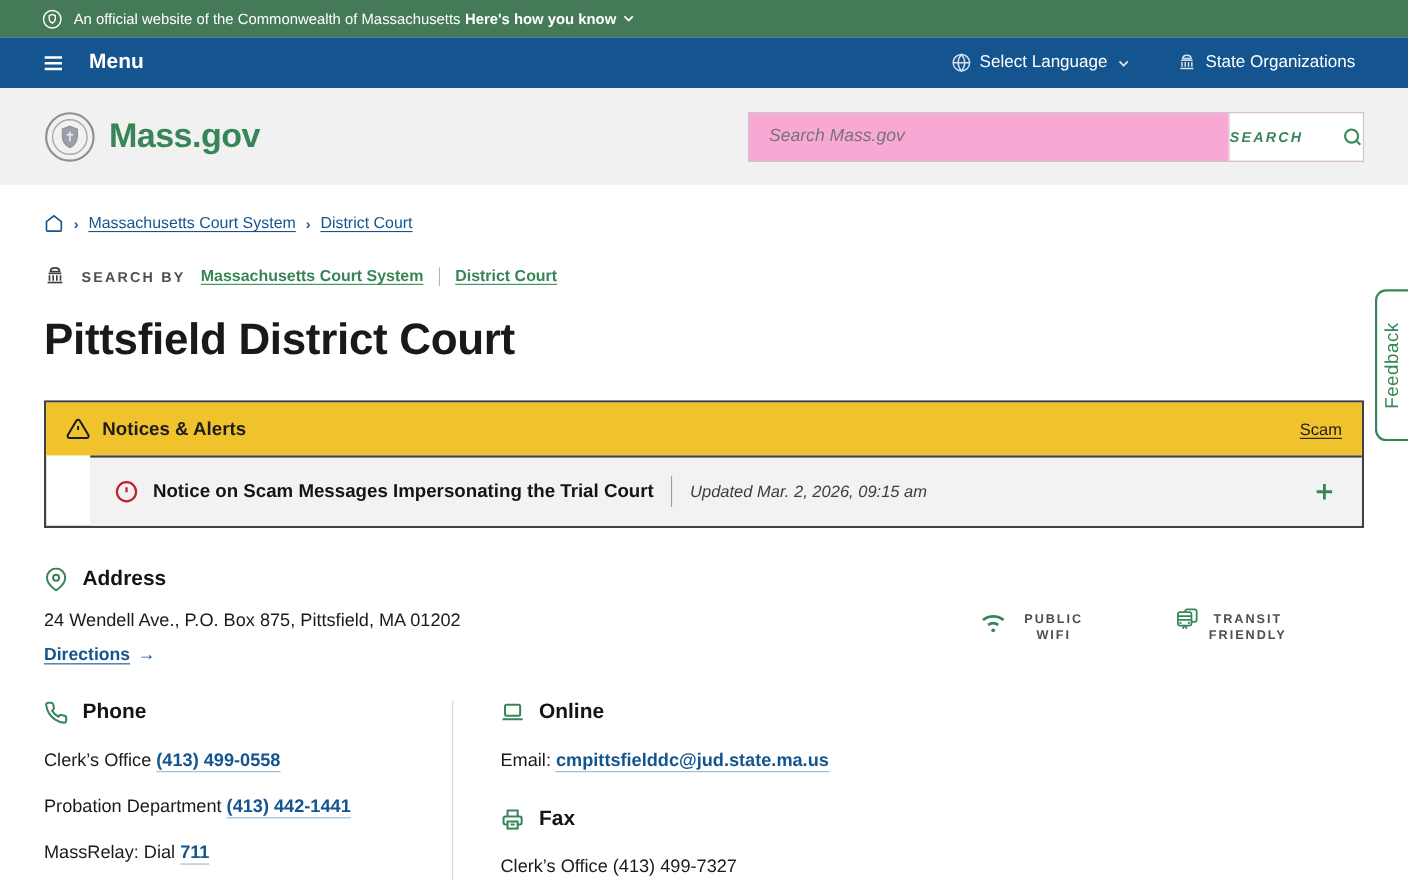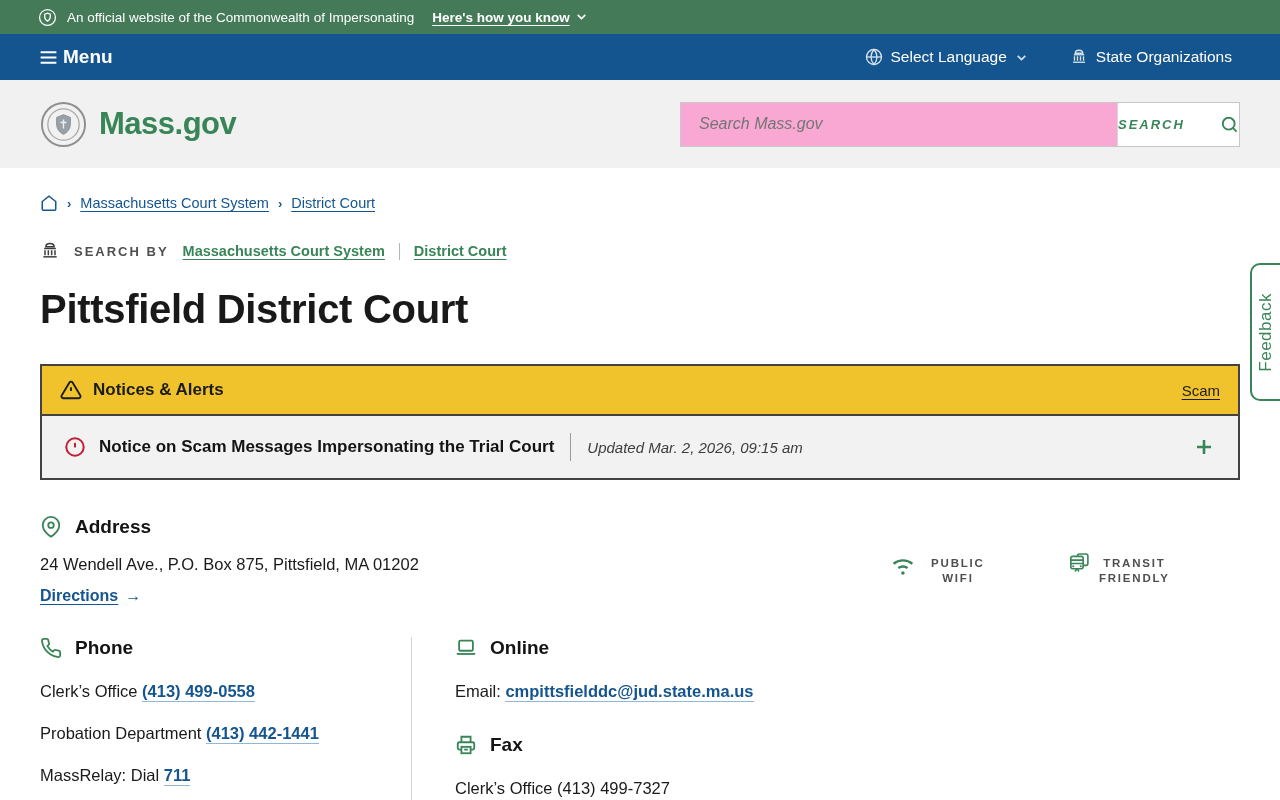--- a/index.html
+++ b/index.html
@@ -3,25 +3,25 @@
 <meta charset="utf-8">
 <style>
   * { margin:0; padding:0; box-sizing:border-box; }
   html,body { width:1280px; height:800px; overflow:hidden; background:#fff;
     font-family:"Liberation Sans","DejaVu Sans",sans-serif; color:#141414; }
 
   
   .topbar { height:34px; background:#457a59; display:flex; align-items:center; padding:0 38px; color:#fff; }
   .topbar .seal { display:flex; align-items:center; margin-right:10px; }
   .topbar .official { font-size:13.5px; }
-  .topbar .hyk { margin-left:18px; font-size:13.5px; font-weight:bold; text-decoration:underline; text-underline-offset:3px; cursor:pointer; display:flex; align-items:flex-start; gap:5px; color:#fff; }
+  .topbar .hyk { margin-left:4px; font-size:13.5px; font-weight:bold; text-underline-offset:3px; cursor:pointer; display:flex; align-items:flex-start; gap:5px; color:#fff; }
 
   
   .nav { height:46px; background:#14558f; display:flex; align-items:center; padding:0 48px 0 38px; color:#fff; }
-  .nav .menu { display:flex; align-items:center; gap:4px; font-size:19px; font-weight:bold; cursor:pointer;justify-content:center; }
+  .nav .menu { display:flex; align-items:center; gap:22px; font-size:19px; font-weight:bold; cursor:pointer;justify-content:center; }
   .nav .spacer { flex:1; }
   .nav .navitem { display:flex; align-items:center; gap:8px; font-size:15.5px; cursor:pointer; }
   .nav .navitem + .navitem { margin-left:42px; }
 
   
   .header { height:88px; background:#f1f1f1; display:flex; align-items:center; padding:0 40px; }
   .brand { display:flex; align-items:center; gap:12px; cursor:pointer; }
   .brand .sitename { font-size:31px; font-weight:bold; color:#388557; letter-spacing:-0.5px; }
   .searchwrap { margin-left:auto; width:560px; height:45px; background:#f9a8d4; border:1px solid #c7c7c7; display:flex; align-items:stretch; }
   .searchwrap input { flex:1; border:none; outline:none; padding:0 18px; font-size:16px; font-style:italic; color:#333; background:transparent; font-family:inherit; }
@@ -40,21 +40,21 @@
   .offered a { color:#388557; font-size:14.5px; font-weight:bold; text-decoration:underline; text-underline-offset:3px; cursor:pointer; }
   .offered .vdiv { width:1px; height:17px; background:#b5b5b5; }
 
   h1.pagetitle { margin-top:26px; font-size:40px; font-weight:bold; color:#191919; letter-spacing:-0.3px; }
 
   
   .alertblock { margin-top:32px; border:2px solid #424242; }
   .alerthead { background:#f0c32c; height:48px; display:flex; align-items:center; padding:0 18px; }
   .alerthead .atitle { font-size:17px; font-weight:bold; margin-left:11px; color:#1c1c1c; }
   .alerthead .hide { margin-left:auto; font-size:15px; color:#1c1c1c; text-decoration:underline; text-underline-offset:3px; cursor:pointer; }
-  .alertrow { background:#f2f2f2; height:64px; display:flex; align-items:center; padding:4px 22px; border-top:2px solid #424242; }
+  .alertrow { background:#f2f2f2; height:64px; display:flex; align-items:center; padding:4px 22px; border-top:2px solid #424242;margin-left:40px; }
   .alertrow .ntitle { font-size:17px; font-weight:bold; margin-left:13px; color:#141414; cursor:pointer; }
   .alertrow .vdiv { width:1px; height:28px; background:#9a9a9a; margin:0 16px; }
   .alertrow .updated { font-size:15px; font-style:italic; color:#3d3d3d; }
   .alertrow .plus { margin-left:auto; cursor:pointer; display:flex; align-items:center; }
 
   
   .addr-row { margin-top:36px; display:flex; }
   .sect-head { display:flex; align-items:center; gap:13px; }
   .sect-head .htxt { font-size:19px; font-weight:bold; color:#141414; }
   .addr-left .addrtext { margin-top:17px; font-size:16.5px; color:#1a1a1a; }
@@ -81,21 +81,21 @@
 </head>
 <body>
 
 <div class="topbar">
   <span class="seal">
     <svg width="19" height="19" viewBox="0 0 24 24" fill="none" stroke="#fff" stroke-width="1.6">
       <circle cx="12" cy="12" r="10"></circle>
       <path d="M12 6.5l3.5 1.4v3.3c0 2.6-1.6 4.4-3.5 5.3-1.9-.9-3.5-2.7-3.5-5.3V7.9z"></path>
     </svg>
   </span>
-  <span class="official">An official website of the Commonwealth of Impersonating</span>
+  <span class="official">An official website of the Commonwealth of Massachusetts</span>
   <span class="hyk">
     <span>Here's how you know</span>
     <svg width="13" height="13" viewBox="0 0 24 24" fill="none" stroke="#fff" stroke-width="3">
         <polyline points="5 9 12 16 19 9"></polyline>
       </svg>
   </span>
 </div>
 
 <div class="nav">
   <span class="menu">

